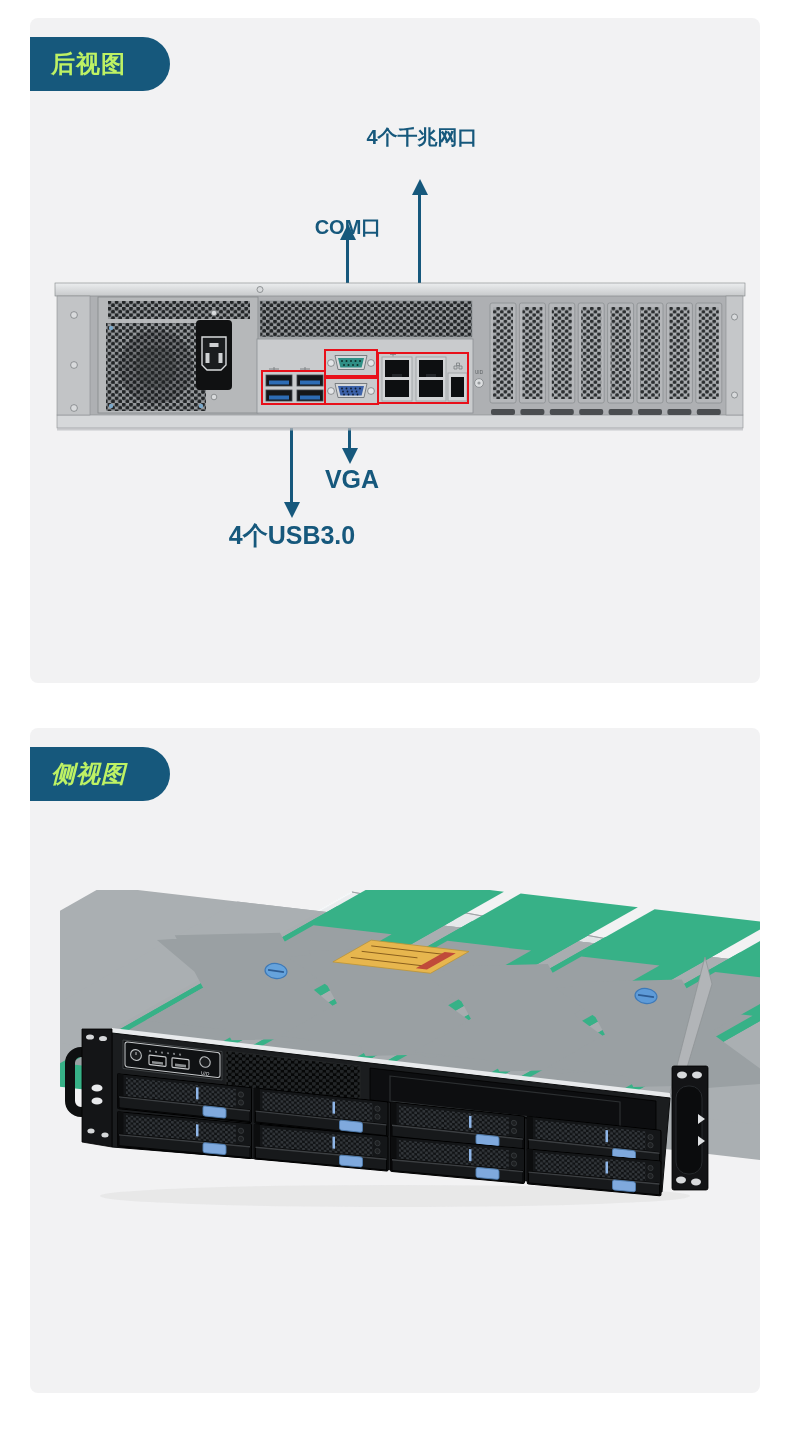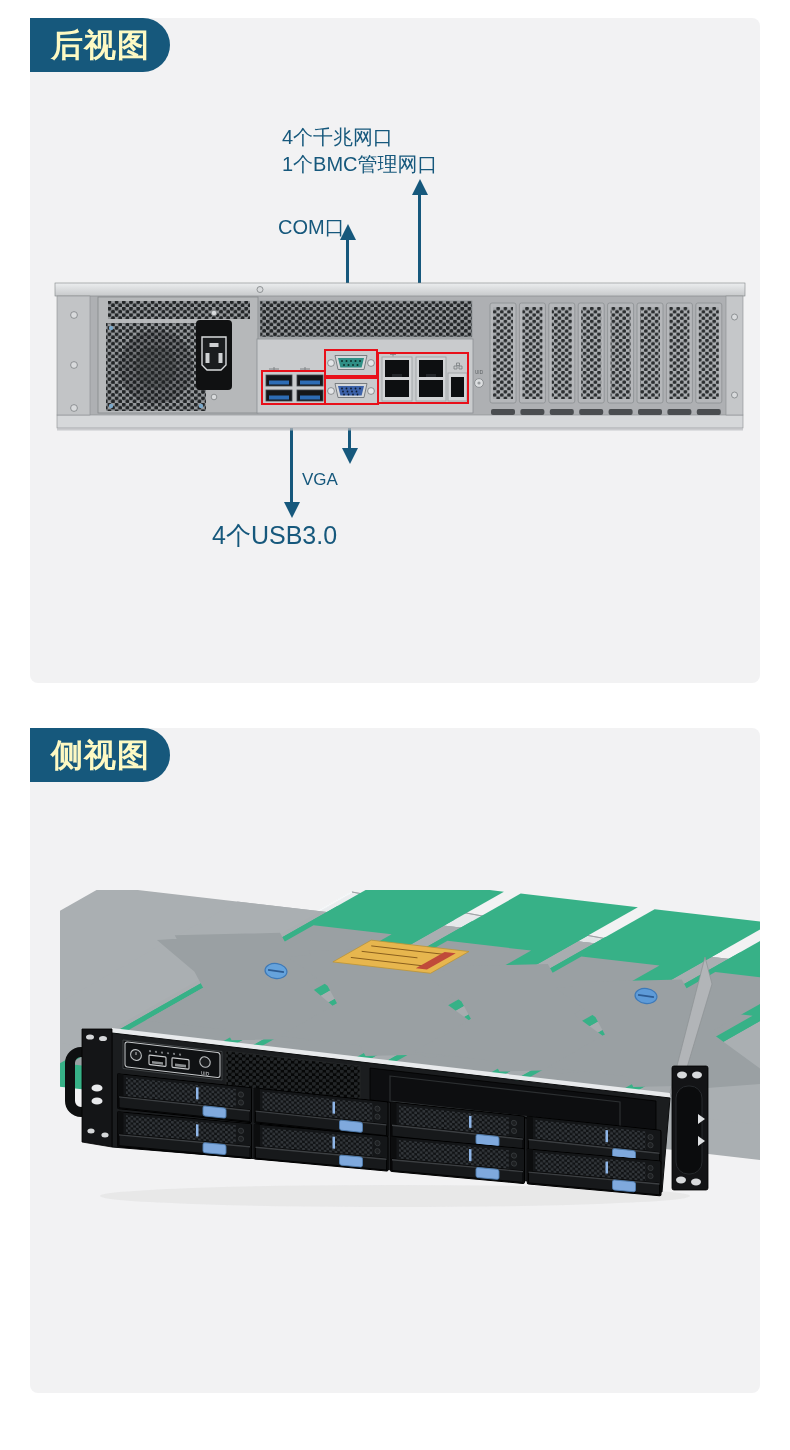--- a/index.html
+++ b/index.html
@@ -6,29 +6,29 @@
     --accent:#16587C;
     --card:#f2f2f3;
     --red:#e8101a;
   }
   *{margin:0;padding:0;box-sizing:border-box;}
   html,body{background:#ffffff;}
   body{font-family:"Liberation Sans","DejaVu Sans",sans-serif;}
   .page{position:relative;width:790px;height:1450px;background:#fff;overflow:hidden;}
   .card{position:absolute;left:30px;width:730px;height:665px;background:var(--card);border-radius:8px;}
   .card-rear{top:18px;}
-  .card-side{top:728px;}
+  .card-side{top:728px;font-style:italic;}
   .tag-pill{
     position:absolute;left:0;width:140px;height:54px;background:var(--accent);
-    border-radius:0 27px 27px 0;color:#fef9c3;font-size:32px;font-weight:bold;
-    line-height:54px;padding-left:21px;letter-spacing:1px;
+    border-radius:0 27px 27px 0;color:#bef264;font-size:24px;font-weight:bold;
+    line-height:54px;padding-left:21px;letter-spacing:1px;margin-top:19px;
   }
   .ann-label{
-    position:absolute;color:var(--accent);font-size:20px;font-weight:400;
-    text-align:left;line-height:27px;white-space:nowrap;
+    position:absolute;color:var(--accent);font-size:20px;font-weight:700;
+    text-align:center;line-height:27px;white-space:nowrap;
   }
   .ann-line{position:absolute;width:3px;background:var(--accent);}
   .arrow{position:absolute;width:0;height:0;border-left:8px solid transparent;border-right:8px solid transparent;}
   .arrow.up{border-bottom:16px solid var(--accent);}
   .arrow.down{border-top:16px solid var(--accent);}
   .ann-dot{position:absolute;width:11px;height:11px;border-radius:50%;background:var(--red);}
   svg{position:absolute;display:block;}
   text{font-family:"Liberation Sans","DejaVu Sans",sans-serif;}
 </style>
 </head>
@@ -36,37 +36,36 @@
 
 <div class="page">
 
   <section class="card card-rear">
     <div class="tag-pill">
       <span>后视图</span>
     </div>
 
     <div class="ann-label" style="left:252px;top:106px;width:280px;">
       <div>4个千兆网口</div>
-      <div>1个BMC管理网口</div>
     </div>
     <div class="arrow up" style="left:382px;top:161px;"></div>
     <div class="ann-line" style="left:388px;top:175px;height:163px;"></div>
     <div class="ann-dot" style="left:384.5px;top:332.5px;"></div>
 
     <div class="ann-label" style="left:248px;top:196px;width:140px;">
       <div>COM口</div>
     </div>
     <div class="arrow up" style="left:310px;top:206px;"></div>
     <div class="ann-line" style="left:316px;top:220px;height:115px;"></div>
     <div class="ann-dot" style="left:312.5px;top:329.5px;"></div>
 
     <div class="ann-dot" style="left:314.5px;top:376.5px;"></div>
     <div class="ann-line" style="left:318px;top:384px;height:46px;"></div>
     <div class="arrow down" style="left:312px;top:430px;"></div>
-    <div class="ann-label" style="left:272px;top:448px;width:100px;font-size:17px;">
+    <div class="ann-label" style="left:272px;top:448px;width:100px;font-size:25px;">
       <div>VGA</div>
     </div>
 
     <div class="ann-dot" style="left:256.5px;top:376.5px;"></div>
     <div class="ann-line" style="left:260px;top:384px;height:100px;"></div>
     <div class="arrow down" style="left:254px;top:484px;"></div>
     <div class="ann-label" style="left:182px;top:504px;width:160px;font-size:25px;">
       <div>4个USB3.0</div>
     </div>
 

